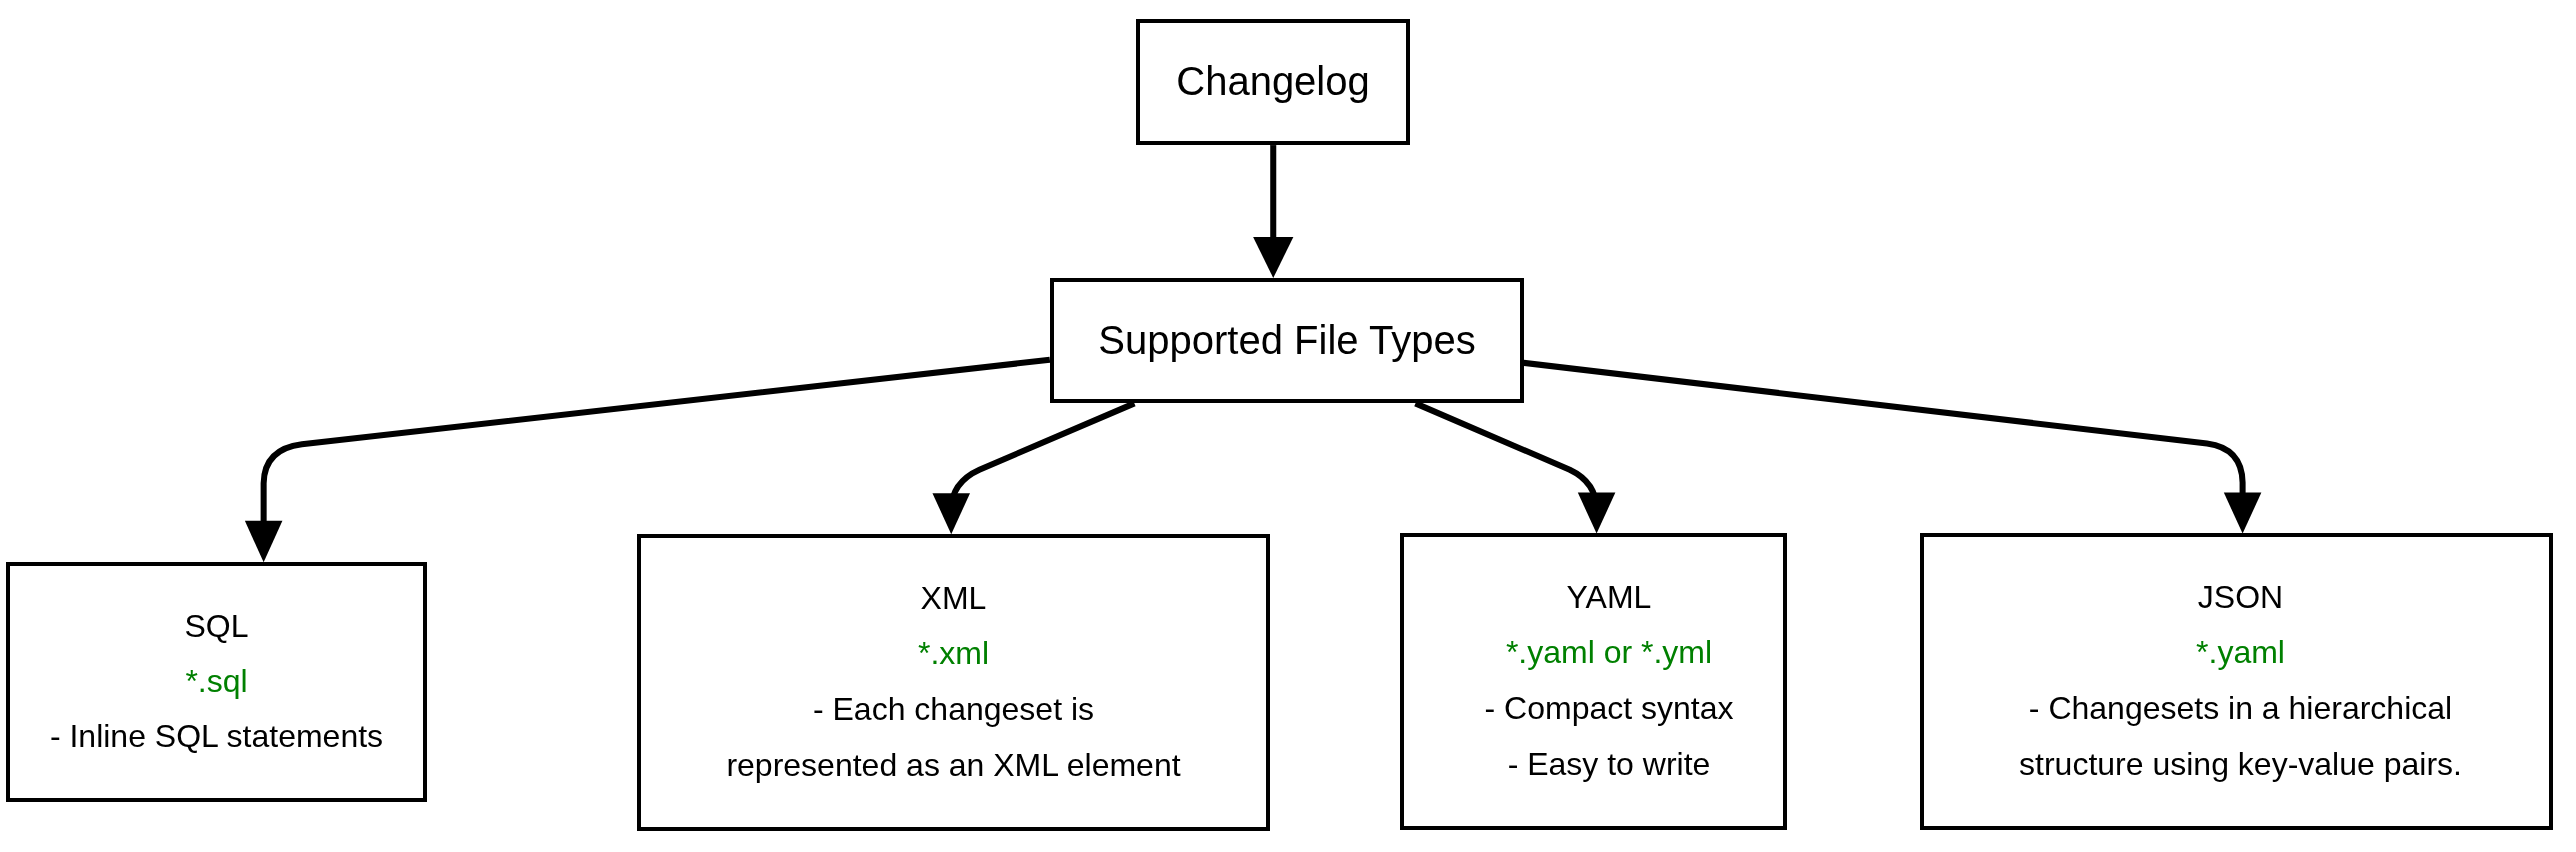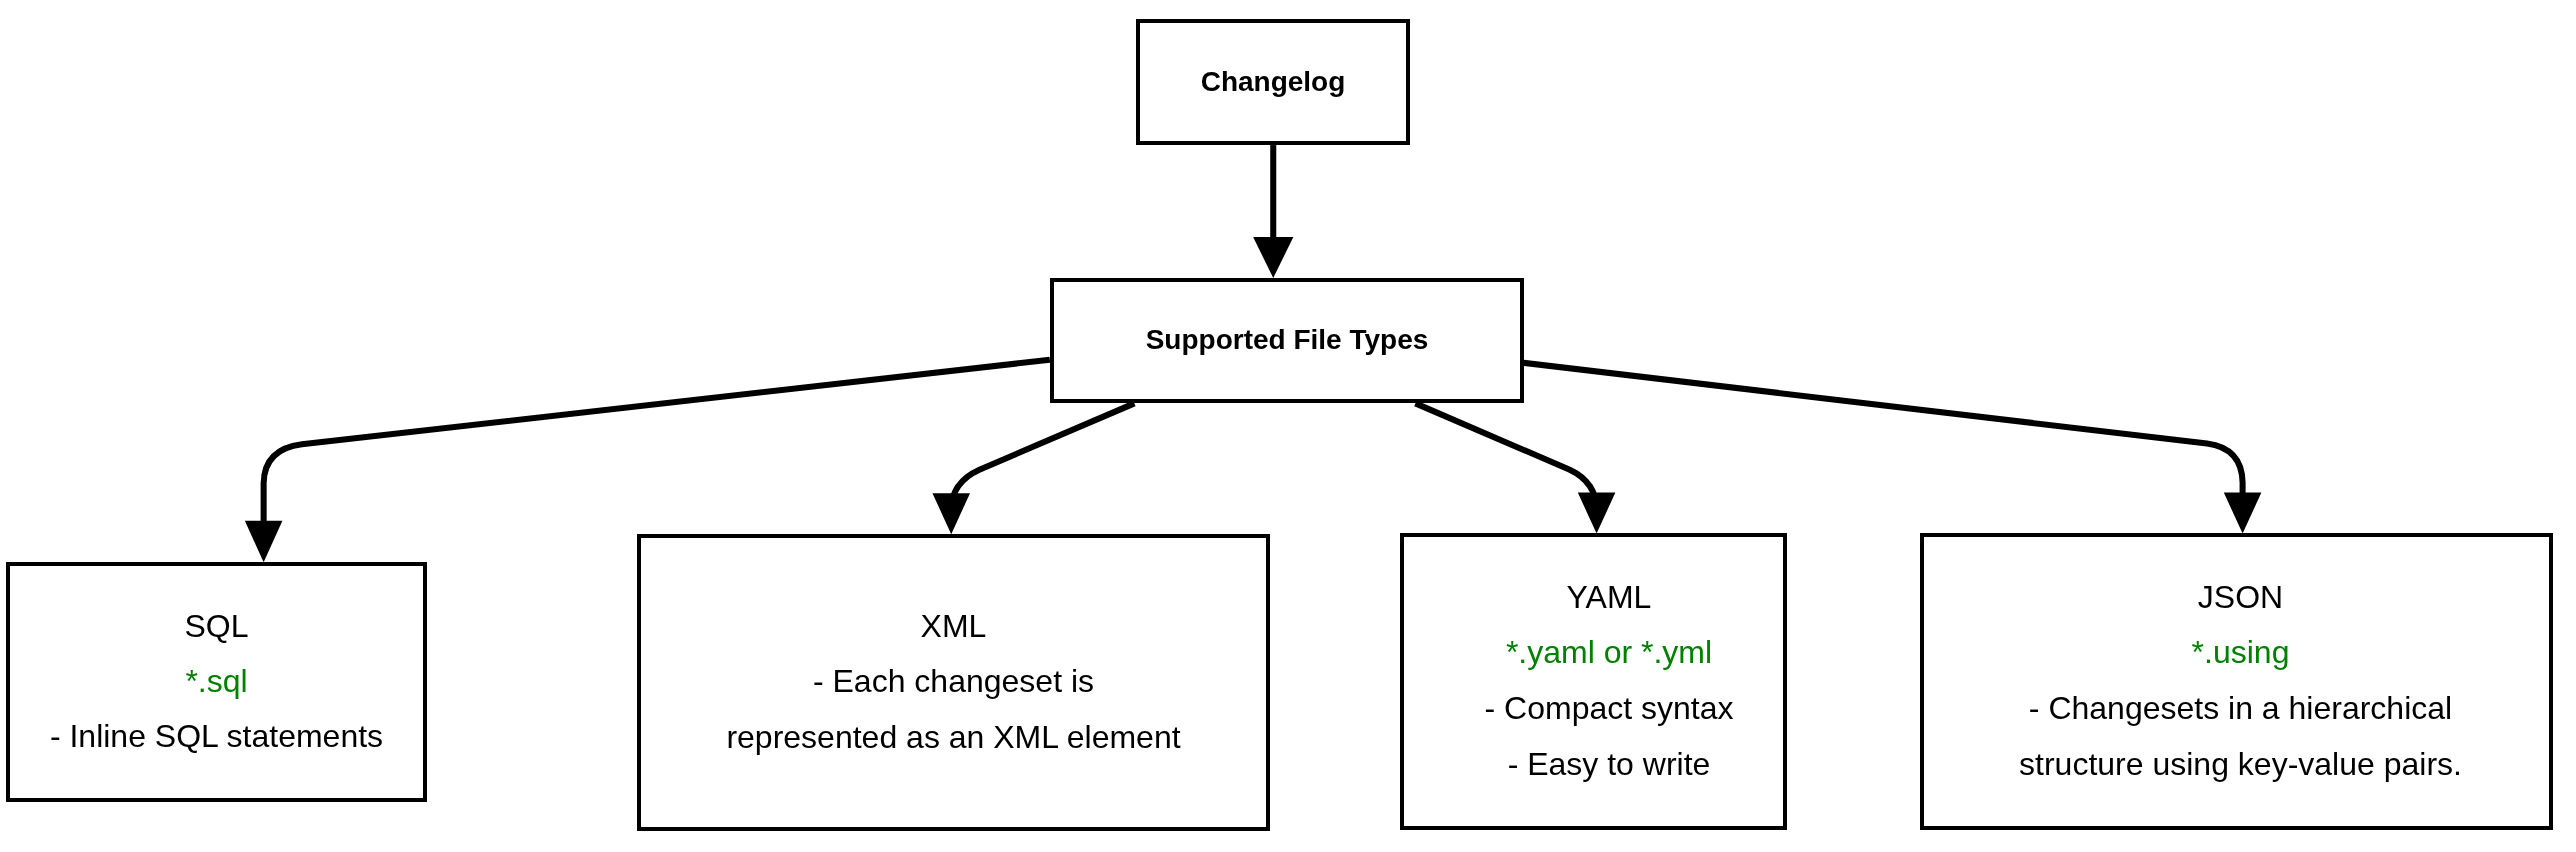--- a/index.html
+++ b/index.html
@@ -72,22 +72,21 @@
     height: 126px;
   }
   #node-supported {
     left: 1050px;
     top: 278px;
     width: 474px;
     height: 125px;
   }
   #node-changelog .node-title,
   #node-supported .node-title {
-    font-size: 28px;
-    font-weight: bold;
+    font-size: 40px;
   }
 
   
   #node-sql {
     left: 6px;
     top: 562px;
     width: 421px;
     height: 240px;
   }
   #node-xml {
@@ -156,38 +155,39 @@
   <div class="node" id="node-sql">
     <span class="node-line node-title">SQL</span>
     <span class="node-line node-ext">*.sql</span>
     <div class="node-desc-wrap">
       <span class="node-desc">- Inline SQL statements</span>
     </div>
   </div>
 
   <div class="node" id="node-xml">
     <span class="node-line node-title">XML</span>
+    <span class="node-line node-ext">*.xml</span>
     <div class="node-desc-wrap">
       <span class="node-desc">- Each changeset is</span>
       <span class="node-desc">represented as an XML element</span>
     </div>
   </div>
 
   <div class="node" id="node-yaml">
     <span class="node-line node-title">YAML</span>
     <span class="node-line node-ext">*.yaml or *.yml</span>
     <div class="node-desc-wrap">
       <span class="node-desc">- Compact syntax</span>
       <span class="node-desc">- Easy to write</span>
     </div>
   </div>
 
   <div class="node" id="node-json">
     <span class="node-line node-title">JSON</span>
-    <span class="node-line node-ext">*.using</span>
+    <span class="node-line node-ext">*.yaml</span>
     <div class="node-desc-wrap">
       <span class="node-desc">- Changesets in a hierarchical</span>
       <span class="node-desc">structure using key-value pairs.</span>
     </div>
   </div>
 
 </div>
 
 
 </body></html>

